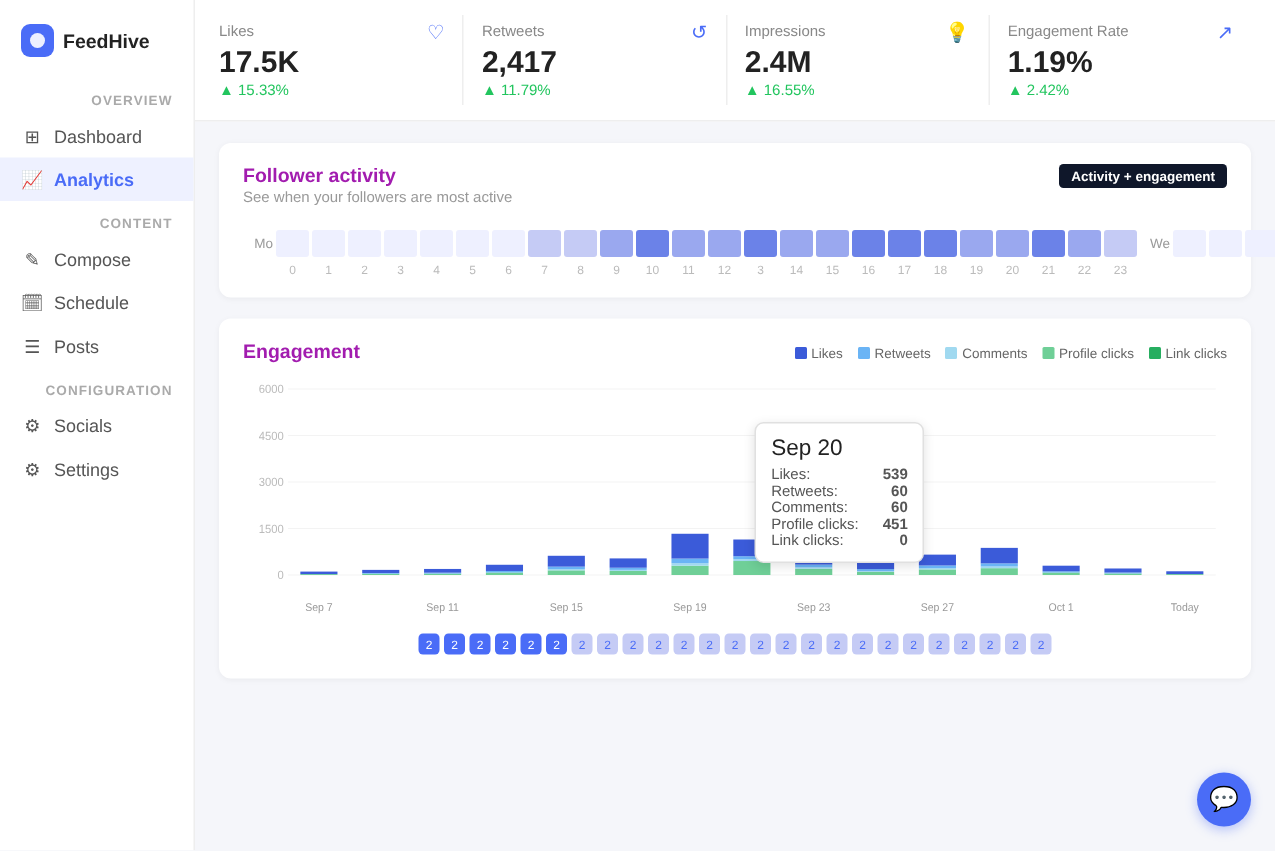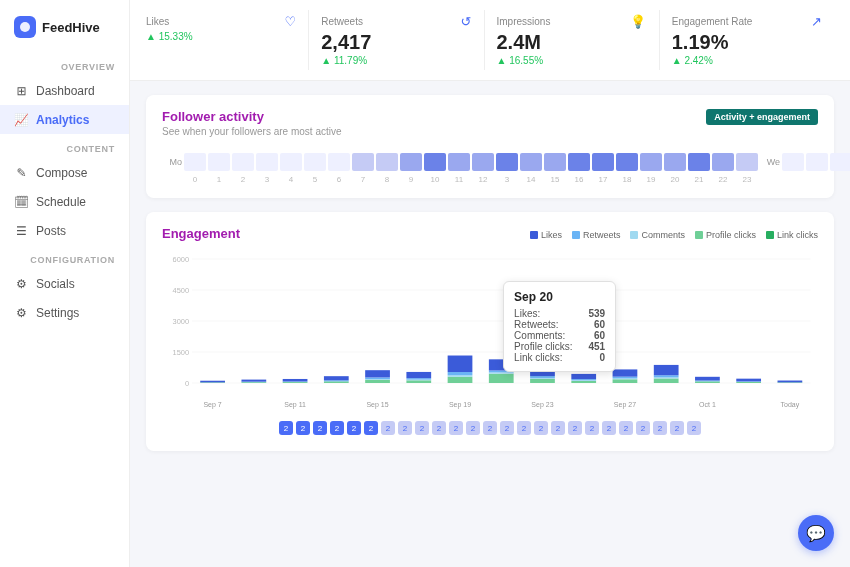--- a/index.html
+++ b/index.html
@@ -102,21 +102,21 @@
     .chart-subtitle { font-size: 10px; color: #999; margin-bottom: 10px; }
 
     
     .heatmap-header {
       display: flex;
       justify-content: space-between;
       align-items: flex-start;
       margin-bottom: 6px;
     }
     .heatmap-badge {
-      background: #0f766e;
+      background: #0f172a;
       color: #fff;
       font-size: 9px;
       padding: 3px 8px;
       border-radius: 3px;
       font-weight: 600;
     }
     .heatmap-container {
       display: flex;
       flex-direction: row;
       gap: 2px;
@@ -201,21 +201,21 @@
       border: 1px solid #e0e0e0;
       border-radius: 6px;
       padding: 8px 10px;
       font-size: 10px;
       box-shadow: 0 2px 8px rgba(0,0,0,0.12);
       pointer-events: none;
       z-index: 10;
       top: 30px;
       left: 52%;
     }
-    .tooltip-date { font-weight: 700; font-size: 12px; color: #222; margin-bottom: 4px; }
+    .tooltip-date { font-weight: 400; font-size: 15px; color: #222; margin-bottom: 4px; }
     .tooltip-row { display: flex; justify-content: space-between; gap: 16px; color: #555; align-items: flex-end; }
     .tooltip-val { font-weight: 700; }
 
     
     .pagination-bar {
       display: flex;
       justify-content: center;
       gap: 3px;
       padding: 6px 0 2px;
     }
@@ -298,20 +298,21 @@
 </nav>
 
 <div class="main">
 
   <div class="stats-bar">
     <div class="stat-card">
       <div class="stat-label">
         <span>Likes</span>
         <span class="stat-icon">♡</span>
       </div>
+      <div class="stat-value">17.5K</div>
       <div class="stat-change">15.33%</div>
     </div>
     <div class="stat-card">
       <div class="stat-label">
         <span>Retweets</span>
         <span class="stat-icon">↺</span>
       </div>
       <div class="stat-value">2,417</div>
       <div class="stat-change">11.79%</div>
     </div>

